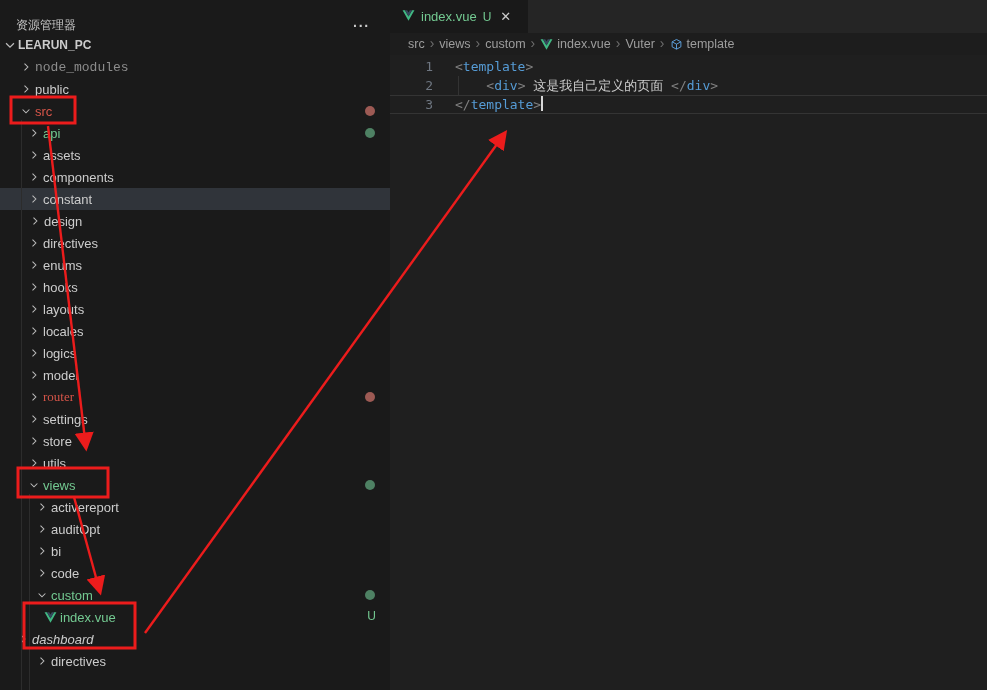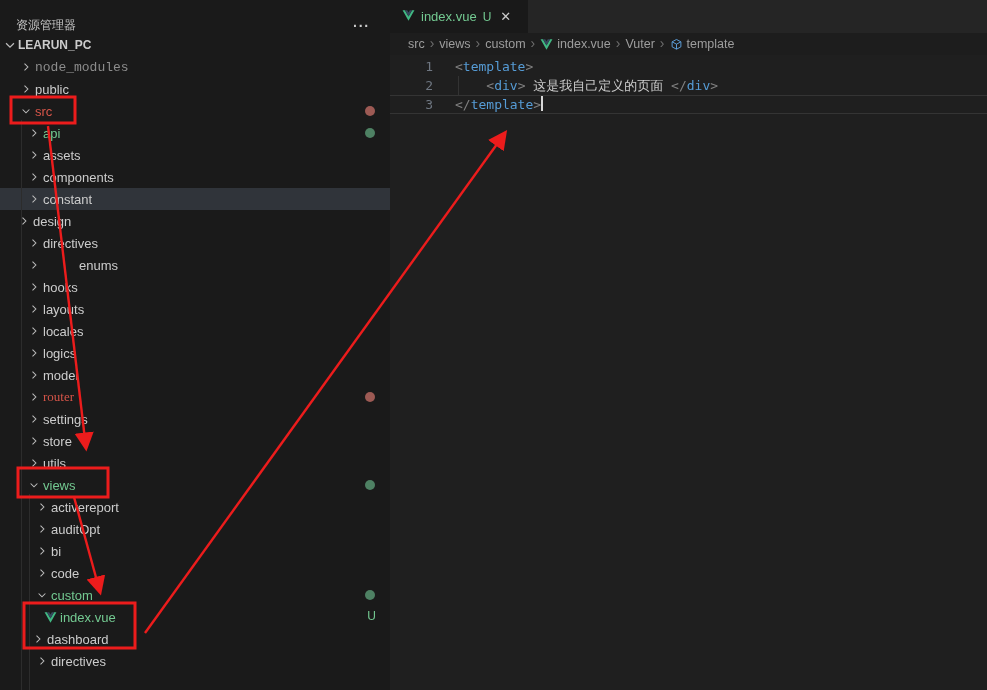--- a/index.html
+++ b/index.html
@@ -125,37 +125,37 @@
           <span class="lbl c-default">components</span>
         </div>
         <div class="tree-row selected" style="padding-left: 27px;">
           <span class="twisty">
             <svg width="12" height="12" viewBox="0 0 16 16">
               <path d="M6 3.5l4.5 4.5L6 12.5" fill="none" stroke="currentColor" stroke-width="1.4"></path>
             </svg>
           </span>
           <span class="lbl c-default">constant</span>
         </div>
-        <div class="tree-row" style="padding-left: 17px;">
+        <div class="tree-row" style="padding-left: 28px;">
           <span class="twisty">
             <svg width="12" height="12" viewBox="0 0 16 16">
               <path d="M6 3.5l4.5 4.5L6 12.5" fill="none" stroke="currentColor" stroke-width="1.4"></path>
             </svg>
           </span>
           <span class="lbl c-default">design</span>
         </div>
         <div class="tree-row" style="padding-left: 27px;">
           <span class="twisty">
             <svg width="12" height="12" viewBox="0 0 16 16">
               <path d="M6 3.5l4.5 4.5L6 12.5" fill="none" stroke="currentColor" stroke-width="1.4"></path>
             </svg>
           </span>
           <span class="lbl c-default">directives</span>
         </div>
-        <div class="tree-row" style="padding-left: 27px; gap: 36px;">
+        <div class="tree-row" style="padding-left: 27px;">
           <span class="twisty">
             <svg width="12" height="12" viewBox="0 0 16 16">
               <path d="M6 3.5l4.5 4.5L6 12.5" fill="none" stroke="currentColor" stroke-width="1.4"></path>
             </svg>
           </span>
           <span class="lbl c-default">enums</span>
         </div>
         <div class="tree-row" style="padding-left: 27px;">
           <span class="twisty">
             <svg width="12" height="12" viewBox="0 0 16 16">
@@ -282,21 +282,21 @@
         <div class="tree-row" style="padding-left: 43px;">
           <span class="file-ic">
             <svg width="13" height="13" viewBox="0 0 16 16">
               <path fill="#41b883" d="M12.4 1.6L8 9.2 3.6 1.6H.7L8 14.4 15.3 1.6z"></path>
               <path fill="#35495e" d="M9.6 1.6L8 4.4 6.4 1.6H3.6L8 9.2l4.4-7.6z"></path>
             </svg>
           </span>
           <span class="lbl c-untracked">index.vue</span>
           <span class="badge-u">U</span>
         </div>
-        <div class="tree-row" style="padding-left: 31px;">
+        <div class="tree-row" style="padding-left: 16px; font-style: italic;">
           <span class="twisty">
             <svg width="12" height="12" viewBox="0 0 16 16">
               <path d="M6 3.5l4.5 4.5L6 12.5" fill="none" stroke="currentColor" stroke-width="1.4"></path>
             </svg>
           </span>
           <span class="lbl c-default">dashboard</span>
         </div>
         <div class="tree-row" style="padding-left: 35px;">
           <span class="twisty">
             <svg width="12" height="12" viewBox="0 0 16 16">

